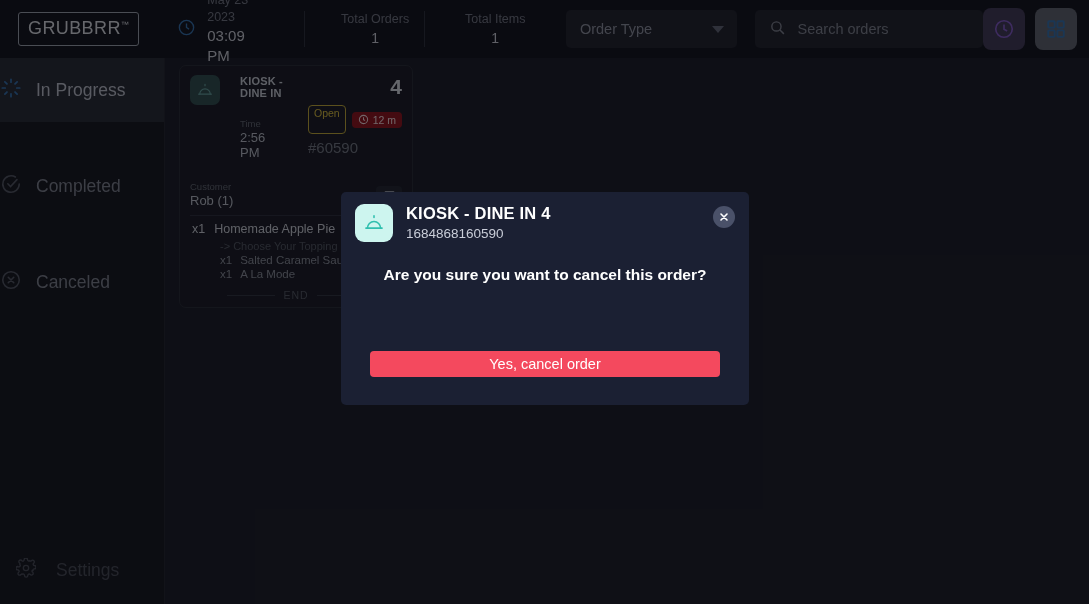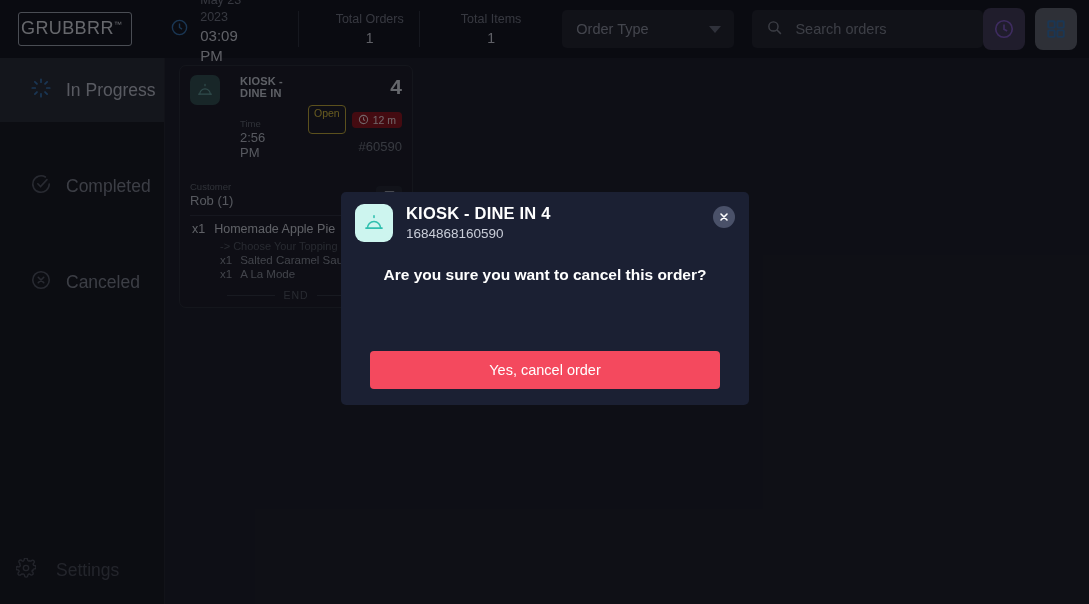--- a/index.html
+++ b/index.html
@@ -14,21 +14,21 @@
   
   .topbar {
     position: absolute; top: 0; left: 0; width: 1089px; height: 58px;
     background: #0d0f16;
     display: flex; align-items: center;
   }
   .logo {
     margin-left: 18px;
     border: 1px solid #9aa0a8;
     border-radius: 3px;
-    padding: 5px 9px 6px 2px;
+    padding: 5px 9px 6px 9px;
     color: #d7dadd;
     font-size: 18px;
     letter-spacing: 0.4px;
     font-family: "Liberation Sans", sans-serif;
     white-space: nowrap;
   }
   .logo sup { font-size: 8px; vertical-align: super; }
   .clock-wrap { margin-left: 38px; display: flex; align-items: center; gap: 11px; }
   .stat { text-align: center; line-height: 1.45; margin-left: 22px; }
   .stat-label { font-size: 12.5px; color: #6e727c; }
@@ -75,21 +75,21 @@
   .icon-btn.grid  { background: #5c6069; }
 
   
   .sidebar {
     position: absolute; top: 58px; left: 0; width: 165px; height: 546px;
     background: #101218;
     border-right: 1px solid #1d2027;
   }
   .nav-item {
     height: 64px; display: flex; align-items: center; gap: 14px;
-    padding-left: 30px; color: #7b7f88; font-size: 17.5px;
+    padding-left: 0; color: #7b7f88; font-size: 17.5px;
   }
   .nav-item.active { background: #23262e; color: #b9bdc5; }
   .nav-spacer { height: 32px; }
   .nav-settings {
     position: absolute; bottom: 12px; left: 0; width: 100%;
     height: 44px; display: flex; align-items: center; gap: 20px;
     padding-left: 16px; color: #44474f; font-size: 17.5px;
   }
 
   
@@ -116,21 +116,21 @@
   .order-num { color: #d6d9de; font-size: 21px; font-weight: bold; line-height: 1; margin-top: 1px;}
   .badges { display: flex; gap: 6px; margin-top: 8px; align-items: center; }
   .badge-open {
     border: 1px solid #bfa630; color: #d8bb36; font-size: 10.5px;
     border-radius: 4px; padding: 1px 5px 14px 5px;
   }
   .badge-timer {
     background: #8d0f16; color: #f0d8d8; font-size: 10.5px;
     border-radius: 4px; padding: 2px 6px; display: flex; align-items: center; gap: 4px;
   }
-  .order-id { color: #6f737c; font-size: 13px; text-align: right; margin-top: 5px; }
+  .order-id { color: #6f737c; font-size: 15px; text-align: left; margin-top: 5px; }
   .card-customer-row { display: flex; align-items: flex-end; justify-content: space-between; margin-top: 2px; }
   .cust-name { color: #b5b9c1; font-size: 13px; margin-top: 1px; }
   .receipt-btn {
     width: 26px; height: 22px; border-radius: 4px; background: #1d2029;
     display: flex; align-items: center; justify-content: center;
   }
   .card-hr { height: 1px; background: #262933; margin: 7px 0 6px 0; }
   .line-item { display: flex; gap: 9px; color: #c7cad0; font-size: 12.5px; padding: 0 2px; }
   .opt-group { margin: 4px 0 0 30px; }
   .opt-head { color: #4e525b; font-size: 11px; }
@@ -155,21 +155,21 @@
   .modal-sub { color: #c9cdd8; font-size: 13.5px; margin-top: 3px; }
   .modal-close {
     width: 22px; height: 22px; border-radius: 50%; background: #4a5169;
     display: flex; align-items: center; justify-content: center; margin-top: 2px;
   }
   .modal-q {
     color: #ffffff; font-size: 15.5px; font-weight: bold;
     text-align: center; margin-top: 24px;
   }
   .modal-btn {
-    position: absolute; left: 29px; top: 159px; width: 350px; height: 38px;
+    position: absolute; left: 29px; top: 159px; width: 350px; height: 26px;
     background: #f4495e; border-radius: 4px; border: none;
     color: #ffffff; font-size: 14.5px;
     font-family: "Liberation Sans", sans-serif;
     display: flex; align-items: center; justify-content: center;
   }
 </style>
 </head>
 <body>
 
 <div id="app">

